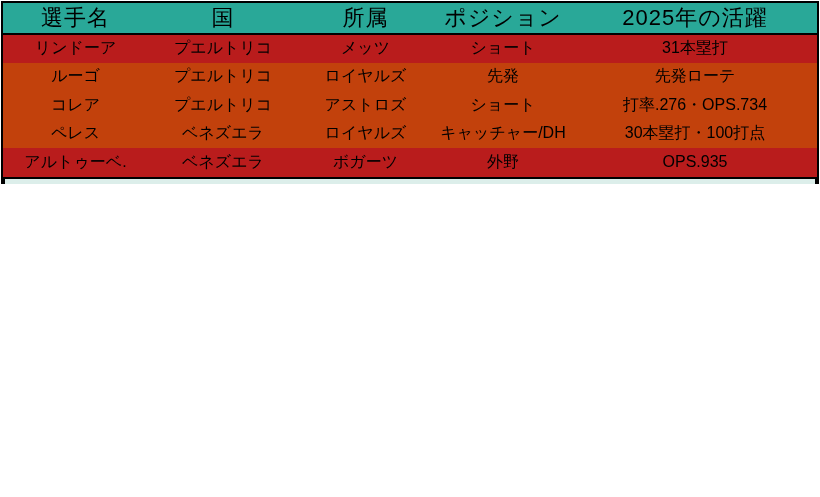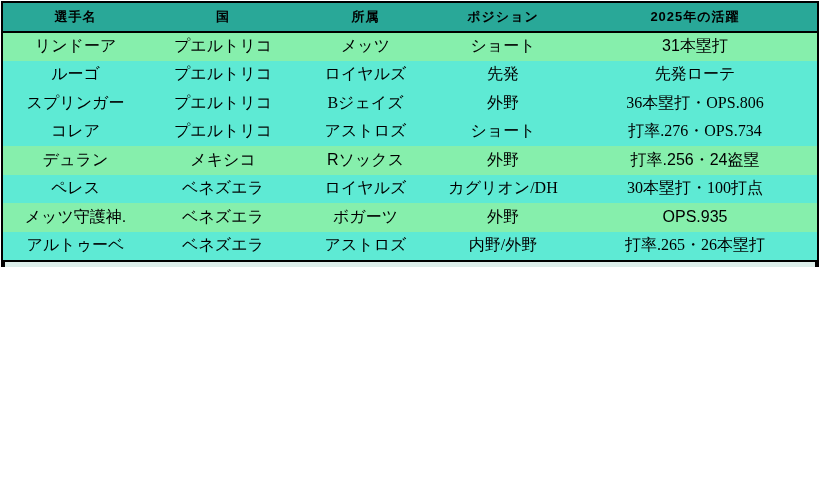--- a/index.html
+++ b/index.html
@@ -21,40 +21,40 @@
     border: 2px solid #000000;
     border-bottom: none;
   }
   table.players {
     width: 100%;
     border-collapse: collapse;
     table-layout: fixed;
   }
   table.players thead th {
     background: #29a898;
-    font-weight: bold;
-    font-size: 13px;
+    font-weight: normal;
+    font-size: 22px;
     height: 29px;
     padding: 0 2px;
     text-align: center;
     vertical-align: middle;
     border-bottom: 2px solid #000000;
     letter-spacing: 1px;
   }
   table.players tbody td {
     font-size: 16px;
     height: 28.5px;
     padding: 0 2px;
     text-align: center;
     vertical-align: middle;
     white-space: nowrap;
     overflow: hidden;
   }
-  table.players tbody tr.alt { background: #86efac; }
-  table.players tbody tr.plain { background: #5eead4; font-family: Liberation Serif, serif; }
+  table.players tbody tr.alt { background: #b91c1c; }
+  table.players tbody tr.plain { background: #c2410c; }
   .table-bottom-border {
     height: 2px;
     background: #000000;
     width: 100%;
   }
   .cutoff-row-sliver {
     height: 5px;
     background: #dceeea;
     border-left: 2px solid #000000;
     border-right: 2px solid #000000;
@@ -96,58 +96,37 @@
           <td>31本塁打</td>
         </tr>
         <tr class="plain">
           <td>ルーゴ</td>
           <td>プエルトリコ</td>
           <td>ロイヤルズ</td>
           <td>先発</td>
           <td>先発ローテ</td>
         </tr>
         <tr class="plain">
-          <td>スプリンガー</td>
-          <td>プエルトリコ</td>
-          <td>Bジェイズ</td>
-          <td>外野</td>
-          <td>36本塁打・OPS.806</td>
-        </tr>
-        <tr class="plain">
           <td>コレア</td>
           <td>プエルトリコ</td>
           <td>アストロズ</td>
           <td>ショート</td>
           <td>打率.276・OPS.734</td>
         </tr>
-        <tr class="alt">
-          <td>デュラン</td>
-          <td>メキシコ</td>
-          <td>Rソックス</td>
-          <td>外野</td>
-          <td>打率.256・24盗塁</td>
-        </tr>
         <tr class="plain">
           <td>ペレス</td>
           <td>ベネズエラ</td>
           <td>ロイヤルズ</td>
-          <td>カグリオン/DH</td>
+          <td>キャッチャー/DH</td>
           <td>30本塁打・100打点</td>
         </tr>
         <tr class="alt">
-          <td>メッツ守護神.</td>
+          <td>アルトゥーベ.</td>
           <td>ベネズエラ</td>
           <td>ボガーツ</td>
           <td>外野</td>
           <td>OPS.935</td>
-        </tr>
-        <tr class="plain">
-          <td>アルトゥーベ</td>
-          <td>ベネズエラ</td>
-          <td>アストロズ</td>
-          <td>内野/外野</td>
-          <td>打率.265・26本塁打</td>
         </tr>
       </tbody>
   </table>
   <div class="table-bottom-border"></div>
   <div class="cutoff-row-sliver"></div>
 </div>
 
 </body></html>

